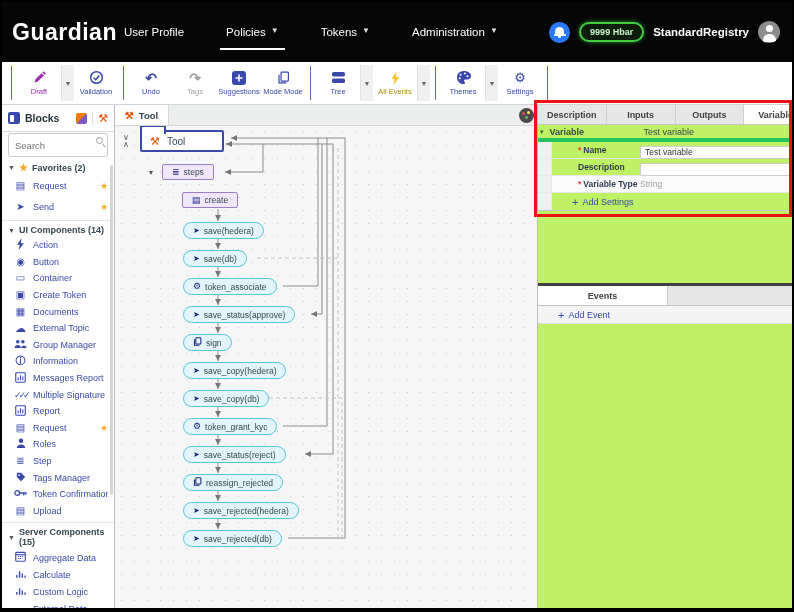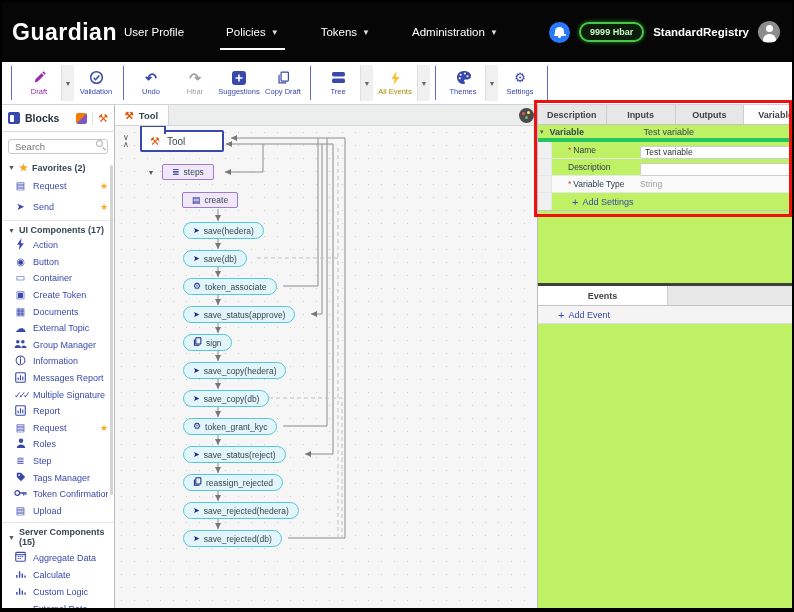--- a/index.html
+++ b/index.html
@@ -5,21 +5,21 @@
   * { margin:0; padding:0; box-sizing:border-box; }
   html,body { width:794px; height:612px; }
   body { font-family:"Liberation Sans", sans-serif; background:#000; overflow:hidden; }
   .frame { position:relative; width:794px; height:612px; background:#000; }
   .stage { position:absolute; left:2px; top:2px; width:790px; height:606px; background:#fff; overflow:hidden; }
 
   
   .header { position:absolute; left:0; top:0; width:790px; height:60px; background:#060606; display:flex; align-items:center; }
   .logo { color:#fff; font-size:23px; font-weight:bold; letter-spacing:.5px; margin-left:10px; width:110px; }
   .nav { display:flex; align-items:center; gap:38px; }
-  .nav-item { position:relative; color:#fff; font-size:11.5px; display:flex; align-items:center; gap:5px; cursor:pointer; padding:6px 2px; }
+  .nav-item { position:relative; color:#fff; font-size:11.5px; display:flex; gap:5px; cursor:pointer; padding:6px 2px; }
   .nav-item .caret { font-size:8px; color:#ddd; }
   .nav-item.active::after { content:""; position:absolute; left:-4px; right:-4px; bottom:-6px; height:2px; background:#fff; }
   .header-right { margin-left:auto; display:flex; align-items:center; gap:9px; margin-right:12px; }
   .bell { position:relative; width:21px; height:21px; border-radius:50%; background:#2979ff; }
   .bell .dome { position:absolute; left:6px; top:5px; width:9px; height:8px; background:#fff; border-radius:5px 5px 1px 1px; }
   .bell .lip { position:absolute; left:4.5px; top:12.5px; width:12px; height:1.6px; background:#fff; border-radius:1px; }
   .bell .clap { position:absolute; left:9px; top:14.6px; width:3px; height:2.4px; background:#fff; border-radius:0 0 2px 2px; }
   .hbar { border:2px solid #43c943; background:#0c1d0c; color:#c9f7c9; font-size:9px; font-weight:bold; padding:3px 9px; border-radius:11px; box-shadow:0 0 4px #2e8b2e; }
   .account { color:#fff; font-size:11.5px; font-weight:bold; }
   .avatar { position:relative; width:22px; height:22px; border-radius:50%; background:#8d8d8d; overflow:hidden; }
@@ -38,21 +38,21 @@
   
   .sidebar { position:absolute; left:0; top:103px; width:113px; height:503px; background:#fff; border-right:1px solid #b6bec4; overflow:hidden; }
   .sb-head { height:27px; border-bottom:1px solid #dcdcdc; display:flex; align-items:center; padding:0 6px; gap:5px; }
   .sb-menu-ic { position:relative; width:12px; height:12px; background:#3949ab; border-radius:2px; }
   .sb-menu-ic::after { content:""; position:absolute; left:2px; top:2.5px; width:4px; height:7px; background:#fff; border-radius:1px; }
   .sb-title { font-size:10.5px; font-weight:bold; color:#263238; flex:1; }
   .sb-cube { width:11px; height:11px; border-radius:2px; background:linear-gradient(135deg,#f57c00 45%,#7e57c2 55%); }
   .sb-tools { font-size:11px; color:#e65100; border-left:1px solid #e0e0e0; padding-left:5px; }
   .sb-search { height:26px; display:flex; align-items:center; padding:0 6px; }
   .sb-search .box { position:relative; width:100%; }
-  .sb-search input { width:100%; height:15px; border:1px solid #c9c9c9; border-radius:3px; font-size:9.5px; padding:0 16px 0 6px; color:#555; outline:none; font-family:"Liberation Sans",sans-serif; }
+  .sb-search input { width:100%; height:24px; border:1px solid #c9c9c9; border-radius:3px; font-size:9.5px; padding:0 16px 0 6px; color:#555; outline:none; font-family:"Liberation Sans",sans-serif; }
   .mag { position:absolute; right:5px; top:4px; width:7px; height:7px; border:1.4px solid #9e9e9e; border-radius:50%; }
   .mag::after { content:""; position:absolute; left:5.5px; top:5.5px; width:4px; height:1.4px; background:#9e9e9e; transform:rotate(45deg); transform-origin:0 0; }
   .sb-sec-head { display:flex; align-items:center; gap:4px; padding:4px 6px 2px 6px; font-size:9px; font-weight:bold; color:#37474f; border-top:1px solid #e4e4e4; margin-top:3px; }
   .sb-sec-head:first-of-type { border-top:none; margin-top:0; }
   .sb-sec-head .caret { font-size:7px; color:#555; }
   .sb-item { display:flex; align-items:center; gap:6px; padding-left:12px; padding-right:6px; cursor:pointer; }
   .sb-item .g { width:13px; text-align:center; font-size:10px; color:#3949ab; flex:none; line-height:1; }
   .sb-item .t { font-size:9px; color:#3949ab; white-space:nowrap; overflow:hidden; flex:1; }
   .sb-item .star { color:#f9a825; font-size:9px; }
   .sb-scroll { position:absolute; right:1px; top:60px; width:3px; height:330px; background:#d4d4d4; border-radius:2px; }
@@ -83,21 +83,21 @@
   .p-tab { flex:1; background:#e7e7e7; border-right:1px solid #cfcfcf; display:flex; align-items:center; justify-content:center; font-size:9px; font-weight:bold; color:#424242; cursor:pointer; }
   .p-tab.active { background:#fff; }
   .p-collapse { width:26px; background:#e7e7e7; display:flex; align-items:center; justify-content:center; cursor:pointer; }
   .diag { display:inline-block; transform:rotate(-45deg); font-size:10px; color:#333; }
   .var-head { height:17px; display:flex; align-items:center; gap:6px; padding:0 2px; border-bottom:4px solid #22c55e; font-size:9px; color:#37474f; }
   .var-head .caret { font-size:7px; color:#555; }
   .var-head .vh-label { font-weight:bold; width:88px; }
   .var-head .vh-value { flex:1; }
   .f-row { height:17px; display:flex; align-items:center; border-bottom:1px solid #e7e7e7; }
   .f-gutter { width:14px; height:100%; background:#f0f0f0; border-right:1px solid #e7e7e7; flex:none; }
-  .f-label { width:88px; font-size:8.5px; color:#303a52; padding-left:16px; flex:none; }
+  .f-label { width:88px; font-size:8.5px; color:#303a52; padding-left:26px; flex:none;font-weight:bold; }
   .f-label .req { color:#e53935; margin-right:2px; }
   .f-input { flex:1; margin-right:6px; }
   .f-input input { width:100%; height:13px; border:1px solid #ccc; border-radius:2px; font-size:8.5px; padding:0 4px; color:#333; outline:none; font-family:"Liberation Sans",sans-serif; }
   .f-row.select-row { background:#fafafa; }
   .f-select { flex:1; display:flex; align-items:center; font-size:8.5px; color:#9e9e9e; }
   .f-select .caret { margin-left:auto; margin-right:8px; color:#777; font-size:7px; }
   .add-row { height:18px; display:flex; align-items:center; border-bottom:1px solid #c5c5c5; }
   .add-link { display:flex; align-items:center; gap:4px; font-size:9px; color:#3949ab; padding-left:20px; cursor:pointer; }
   .add-link .plus { font-size:11px; }
   .events { position:absolute; left:0; top:178px; width:100%; border-top:3px solid #404040; }
@@ -178,39 +178,39 @@
           <div class="tb-btn">
             <span class="ic">
               <span style="color:#3949ab;font-size:14px;font-weight:bold">↶</span>
             </span>
             <span class="lbl" style="color:#3949ab">Undo</span>
           </div>
           <div class="tb-btn">
             <span class="ic">
               <span style="color:#9e9e9e;font-size:14px;font-weight:bold">↷</span>
             </span>
-            <span class="lbl" style="color:#9e9e9e">Hbar</span>
+            <span class="lbl" style="color:#9e9e9e">Tags</span>
           </div>
           <div class="tb-btn">
             <span class="ic">
               <svg width="14" height="14" viewBox="0 0 14 14">
                 <rect width="14" height="14" rx="3" fill="#3949ab"></rect>
                 <path d="M7 3.5v7M3.5 7h7" stroke="#fff" stroke-width="1.6"></path>
               </svg>
             </span>
             <span class="lbl" style="color:#3949ab">Suggestions</span>
           </div>
           <div class="tb-btn">
             <span class="ic">
               <svg width="13" height="13" viewBox="0 0 16 16">
                 <rect x="5" y="1.5" width="9" height="11" rx="1" fill="none" stroke="#3949ab" stroke-width="1.5"></rect>
                 <path d="M2.5 4.5v10h9" fill="none" stroke="#3949ab" stroke-width="1.5"></path>
               </svg>
             </span>
-            <span class="lbl" style="color:#3949ab">Copy Draft</span>
+            <span class="lbl" style="color:#3949ab">Mode Mode</span>
           </div>
         </div>
         <div class="tb-divider"></div>
         <div class="tb-group">
           <div class="tb-btn">
             <span class="ic">
               <svg width="15" height="13" viewBox="0 0 15 13">
                 <rect x="1" y="1" width="13" height="4.4" rx="1.6" fill="#3949ab"></rect>
                 <rect x="1" y="7.6" width="13" height="4.4" rx="1.6" fill="#3949ab"></rect>
               </svg>
@@ -283,21 +283,21 @@
             <span class="t">Request</span>
             <span class="star">★</span>
           </div>
           <div class="sb-item" style="height: 21px;">
             <span class="g"><span style="color:inherit">➤</span></span>
             <span class="t">Send</span>
             <span class="star">★</span>
           </div>
           <div class="sb-sec-head">
             <span class="caret">▼</span>
-            <span>UI Components (17)</span>
+            <span>UI Components (14)</span>
           </div>
           <div class="sb-item" style="height: 16.6px;">
             <span class="g"><svg width="9" height="12" viewBox="0 0 10 14">
                 <path fill="#3949ab" d="M6.2 0L1 8h3.1L3 14l6-8H5.4z"></path>
               </svg></span>
             <span class="t">Action</span>
           </div>
           <div class="sb-item" style="height: 16.6px;">
             <span class="g"><span>◉</span></span>
             <span class="t">Button</span>

